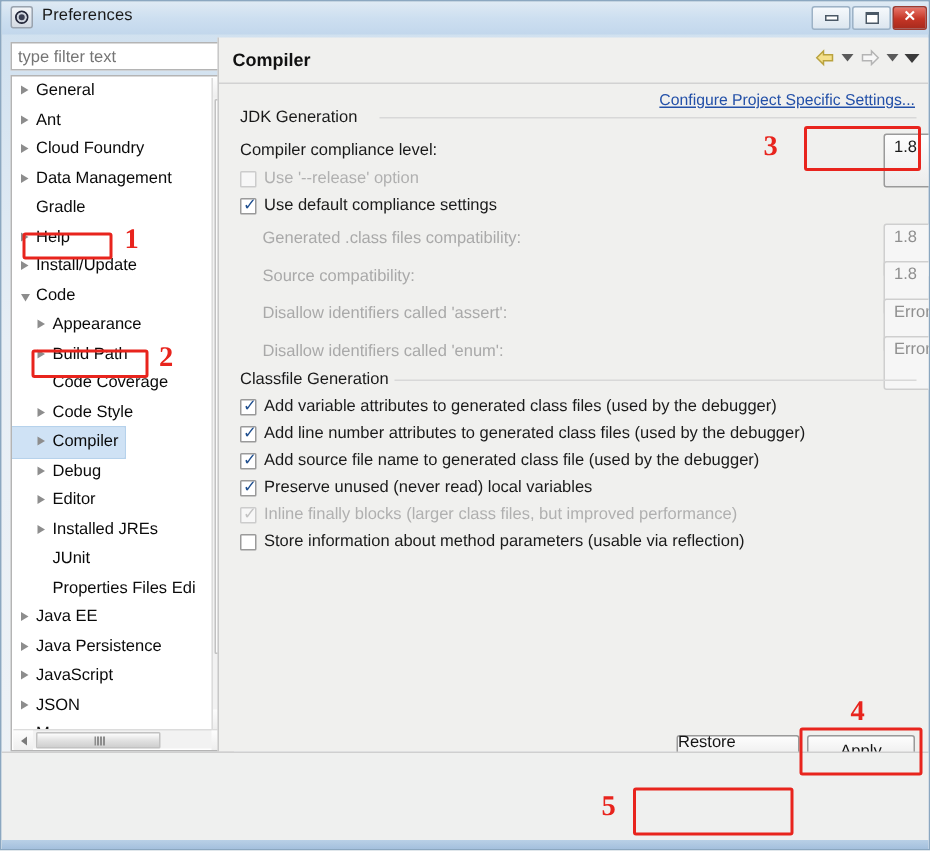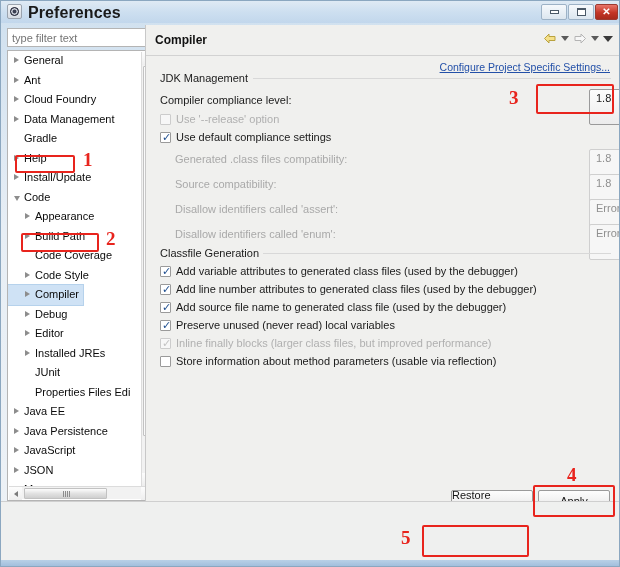--- a/index.html
+++ b/index.html
@@ -29,21 +29,21 @@
     border: 1px solid #9aa3ae; border-radius: 2px;
     display: flex; align-items: center; justify-content: center;
   }
   #title-icon .inner {
     width: 9px; height: 9px; border-radius: 50%;
     background: #3b3f52; border: 1px solid #232638;
     box-shadow: inset 0 0 0 1.5px #cfd4dd;
   }
   #title-text {
     position: absolute; left: 27px; top: 3px;
-    font-size: 16px; color: #1a1a1a; letter-spacing: .1px; font-weight: bold;
+    font-size: 11px; color: #1a1a1a; letter-spacing: .1px;
   }
   .wbtn {
     position: absolute; top: 3px; width: 26px; height: 16px;
     border: 1px solid #9db2c6; border-radius: 2px;
     background: linear-gradient(to bottom,#f6f9fc,#dce6ef);
     display: flex; align-items: center; justify-content: center;
   }
   #btn-min { left: 540px; }
   #btn-max { left: 567px; }
   #btn-close {
@@ -319,21 +319,21 @@
         <path d="M8 2 L12.5 6.5 L8 11 L8 8.5 L2 8.5 L2 4.5 L8 4.5 Z" fill="#f7f7f7" stroke="#b4b4b4" stroke-width="1"></path>
       </svg>
       <div class="caret"></div>
       <div class="caret bold"></div>
     </div>
     <div id="header-rule"></div>
 
     <div id="cfg-link">Configure Project Specific Settings...</div>
   </div>
 
-  <div class="group-title" style="left:159px; top:71px;">JDK Management</div>
+  <div class="group-title" style="left:159px; top:71px;">JDK Generation</div>
   <div class="group-rule" style="left:252px; top:77px; width:358px;"></div>
 
   <div class="row-label" style="left:159px; top:93px;">Compiler compliance level:</div>
   <div class="combo" style="left:540px; top:88px; width:67px;">
     <div class="val">1.8</div>
     <div class="cbtn"></div>
   </div>
 
   <div class="chkrow" style="top:112px;">
     <div class="chkbox dim"></div>

